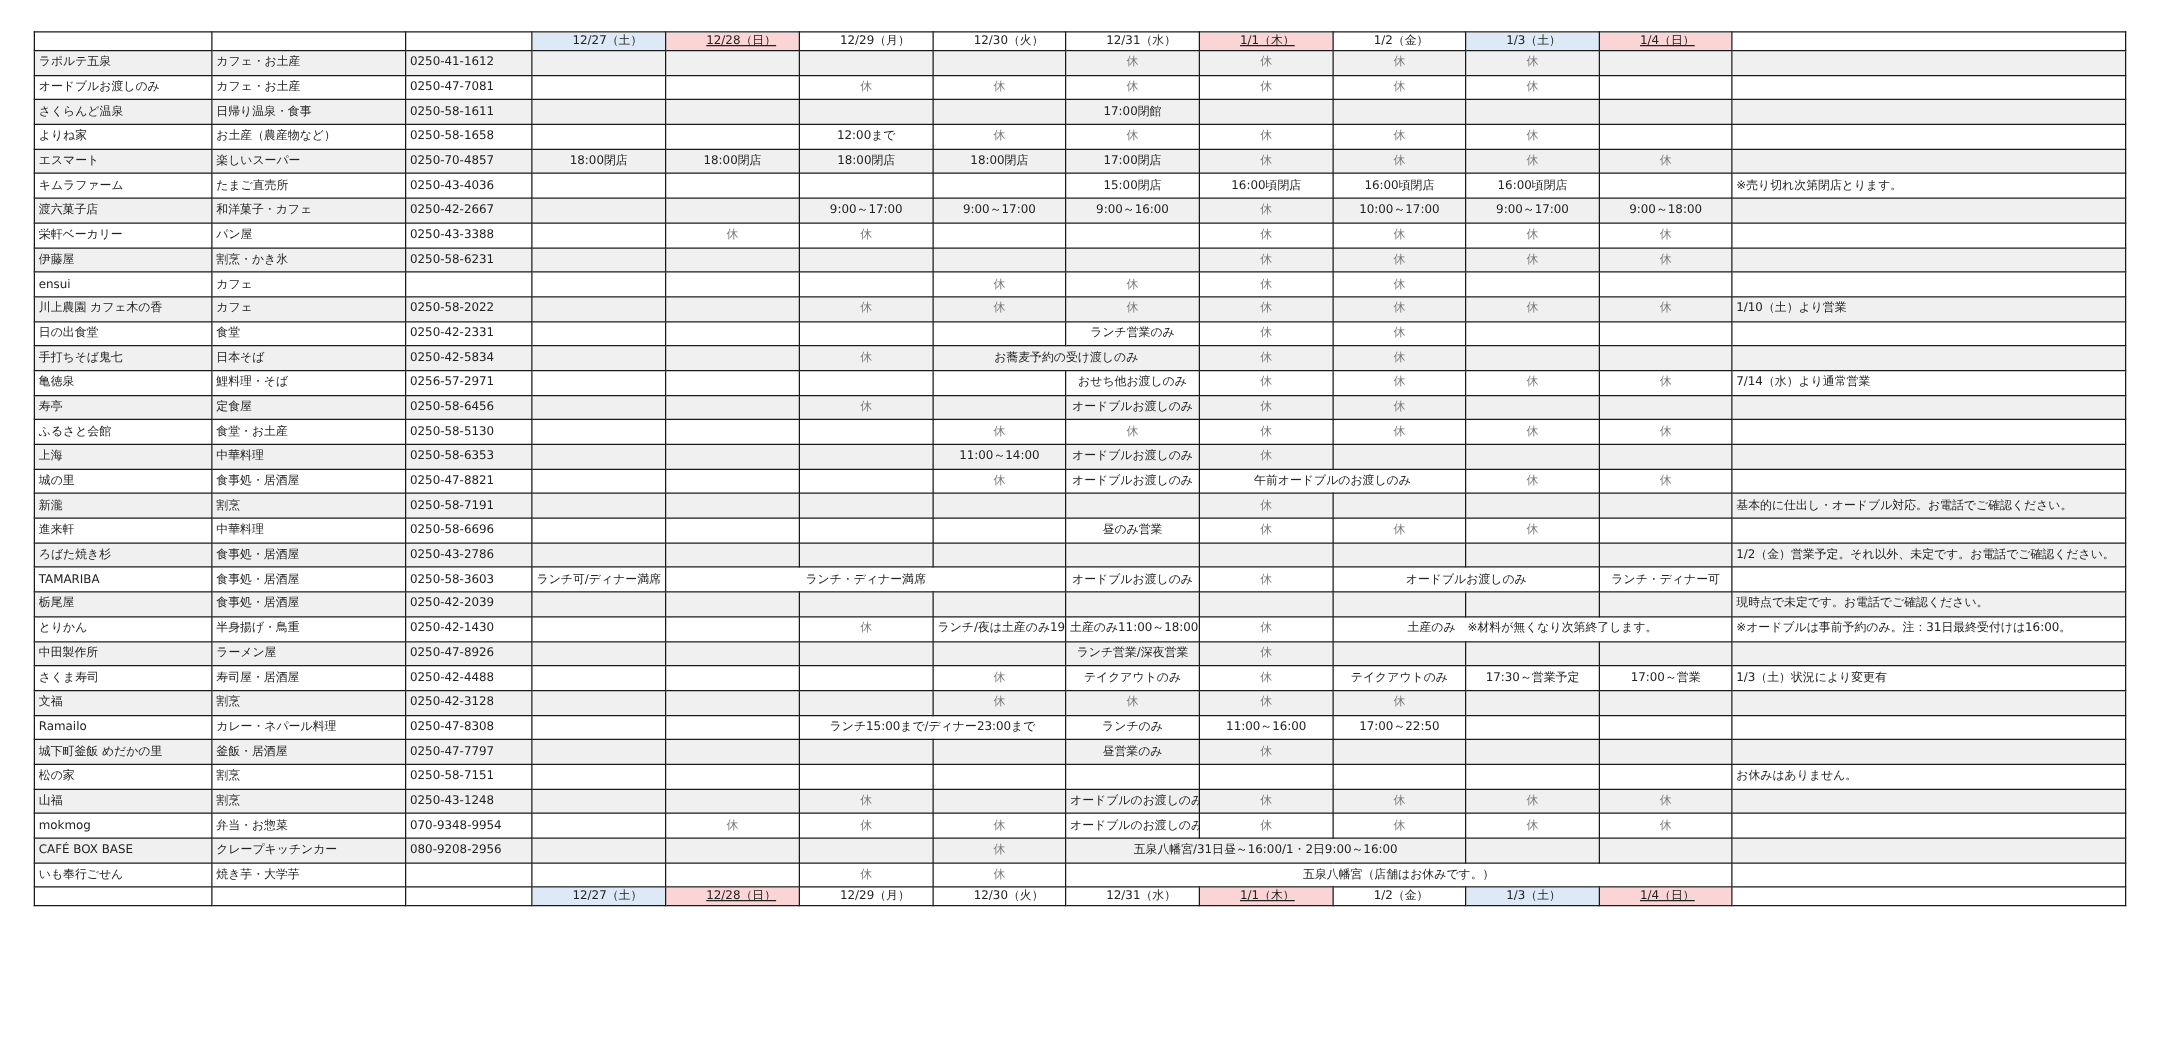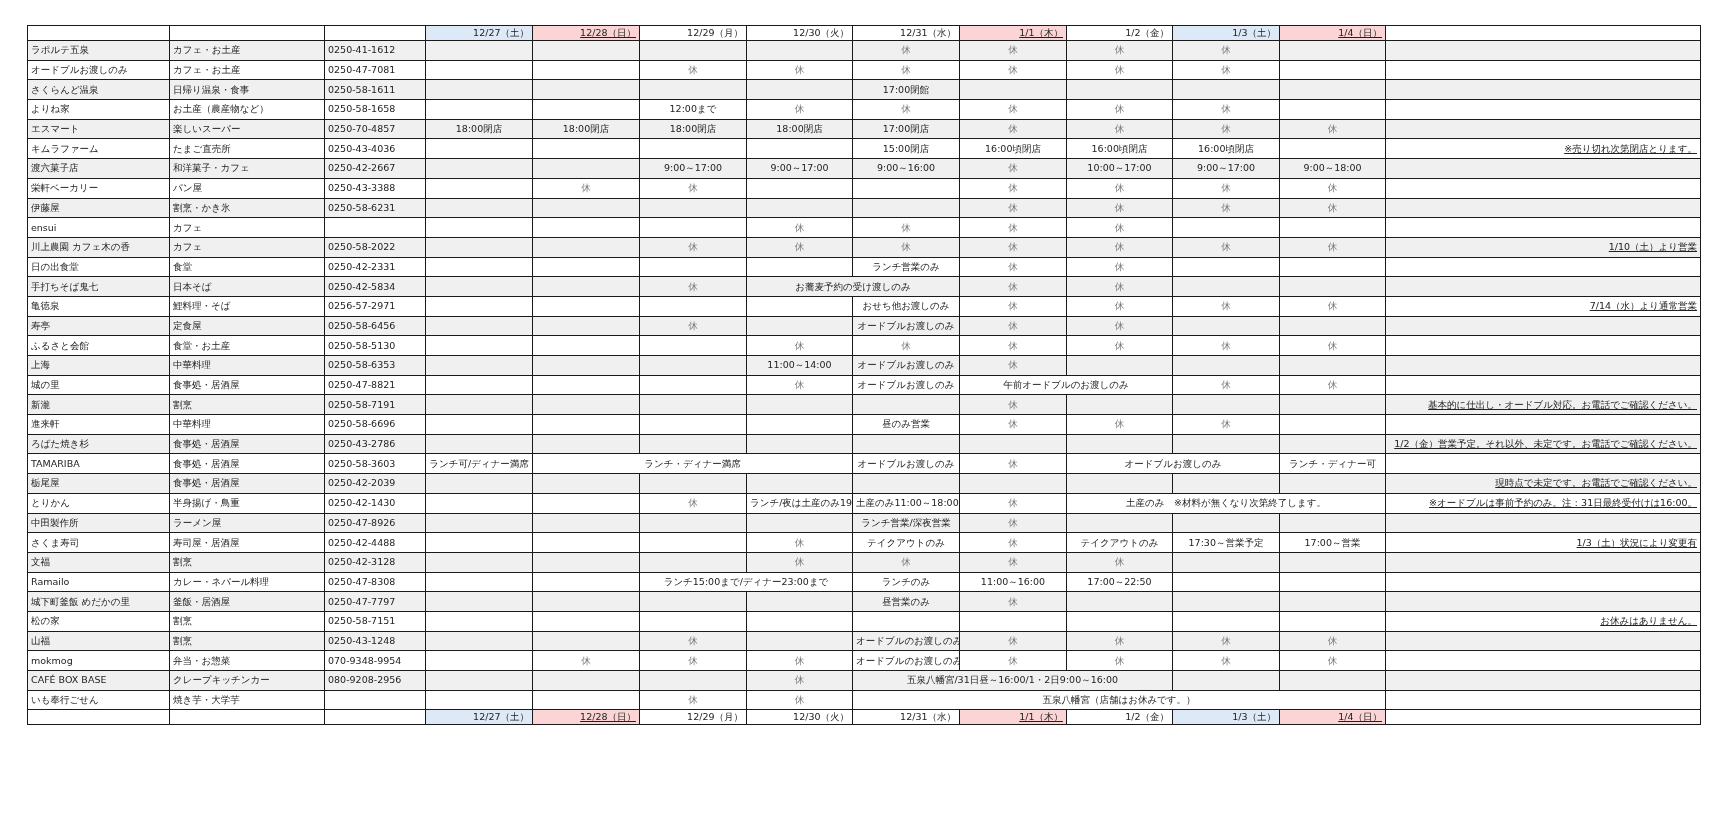--- a/index.html
+++ b/index.html
@@ -11,29 +11,29 @@
     width:1673px;
     font-size:9.5px; color:#222;
   }
   table.sheet td {
     border:1px solid #1a1a1a;
     padding:0 3px;
     height:18.7px;
     white-space:nowrap; overflow:hidden;
     line-height:18px;
   }
-  table.sheet tr.hdr td { height:14px; line-height:14px; text-align:right; font-size:9.5px; background:#fff;padding-left:32px; }
+  table.sheet tr.hdr td { height:14px; line-height:14px; text-align:left; font-size:9.5px; background:#fff;padding-left:32px; }
   table.sheet tr.gray td { background:#f0f0f0; }
   table.sheet tr.white td { background:#ffffff; }
   td.c { text-align:center; }
   td.l { text-align:left; }
   td.off { color:#777; }
   td.sat { background:#dde9f6 !important; }
   td.sun { background:#fbd5d6 !important;text-decoration:underline; }
-  td.note { text-align:right;text-decoration:underline; }
+  td.note { text-align:left; }
 </style>
 </head>
 <body>
 
 <table class="sheet">
   <colgroup>
     <col style="width:142px">
       <col style="width:155px">
       <col style="width:101px">
     <col style="width:107px">

